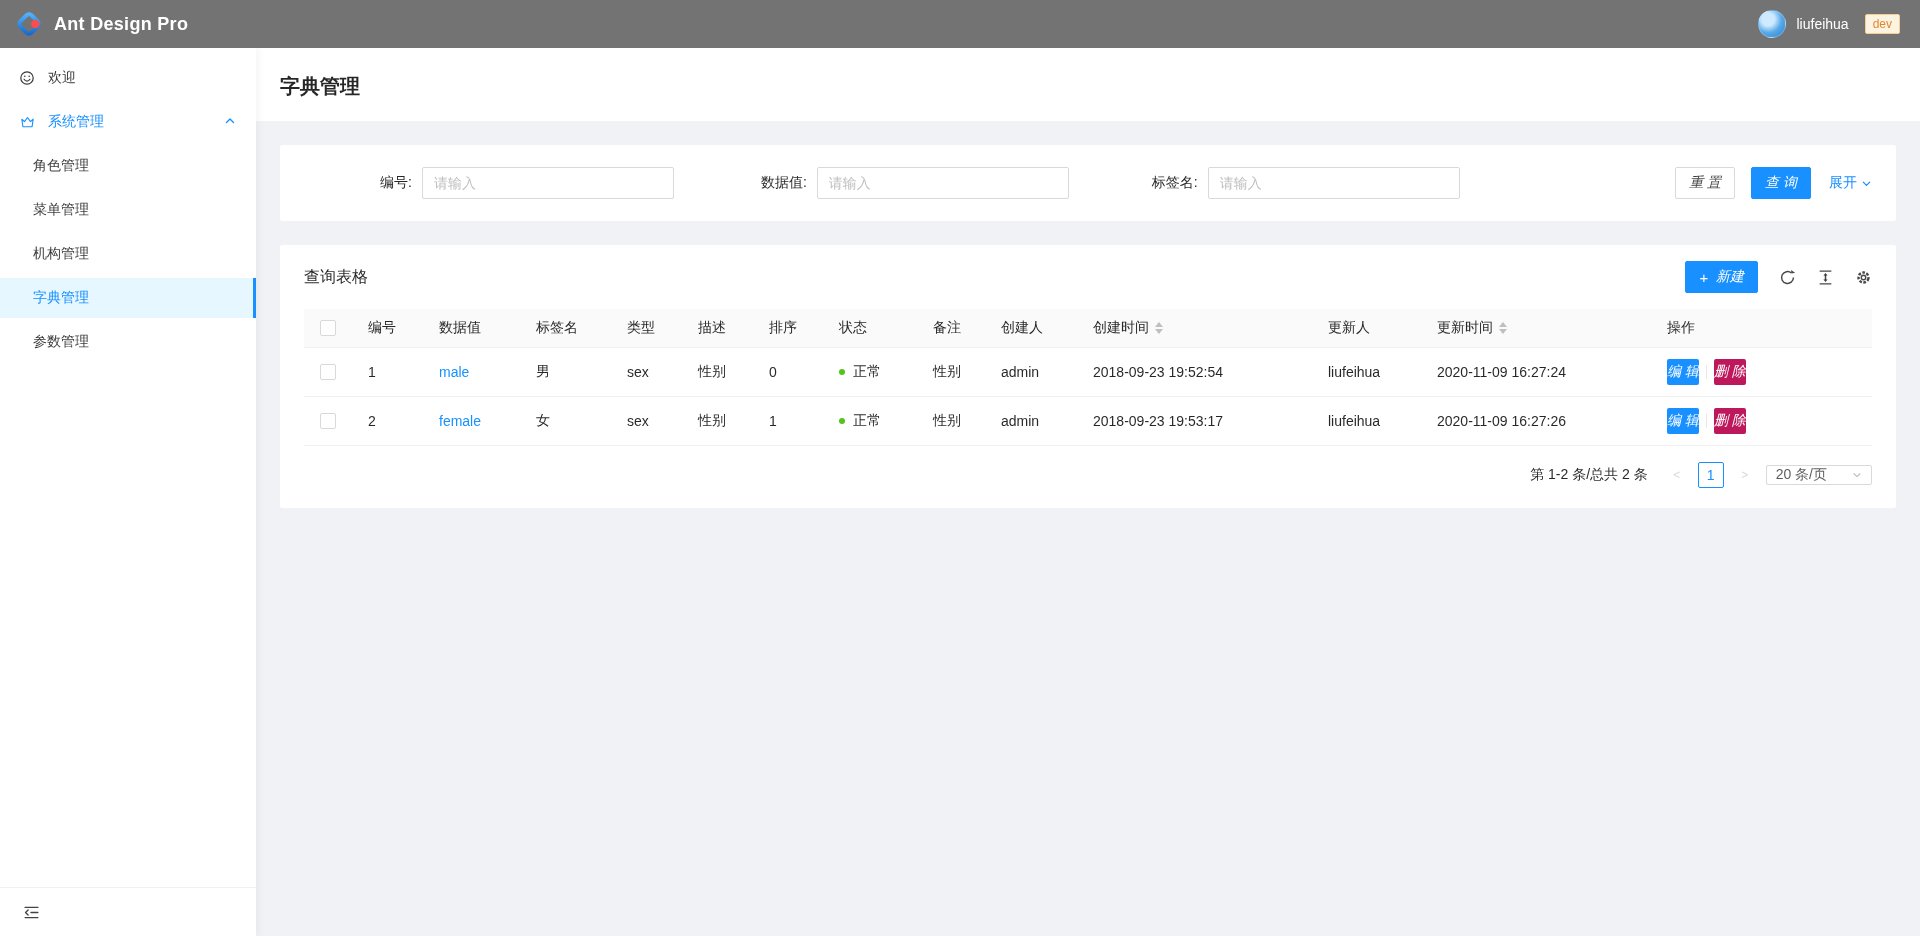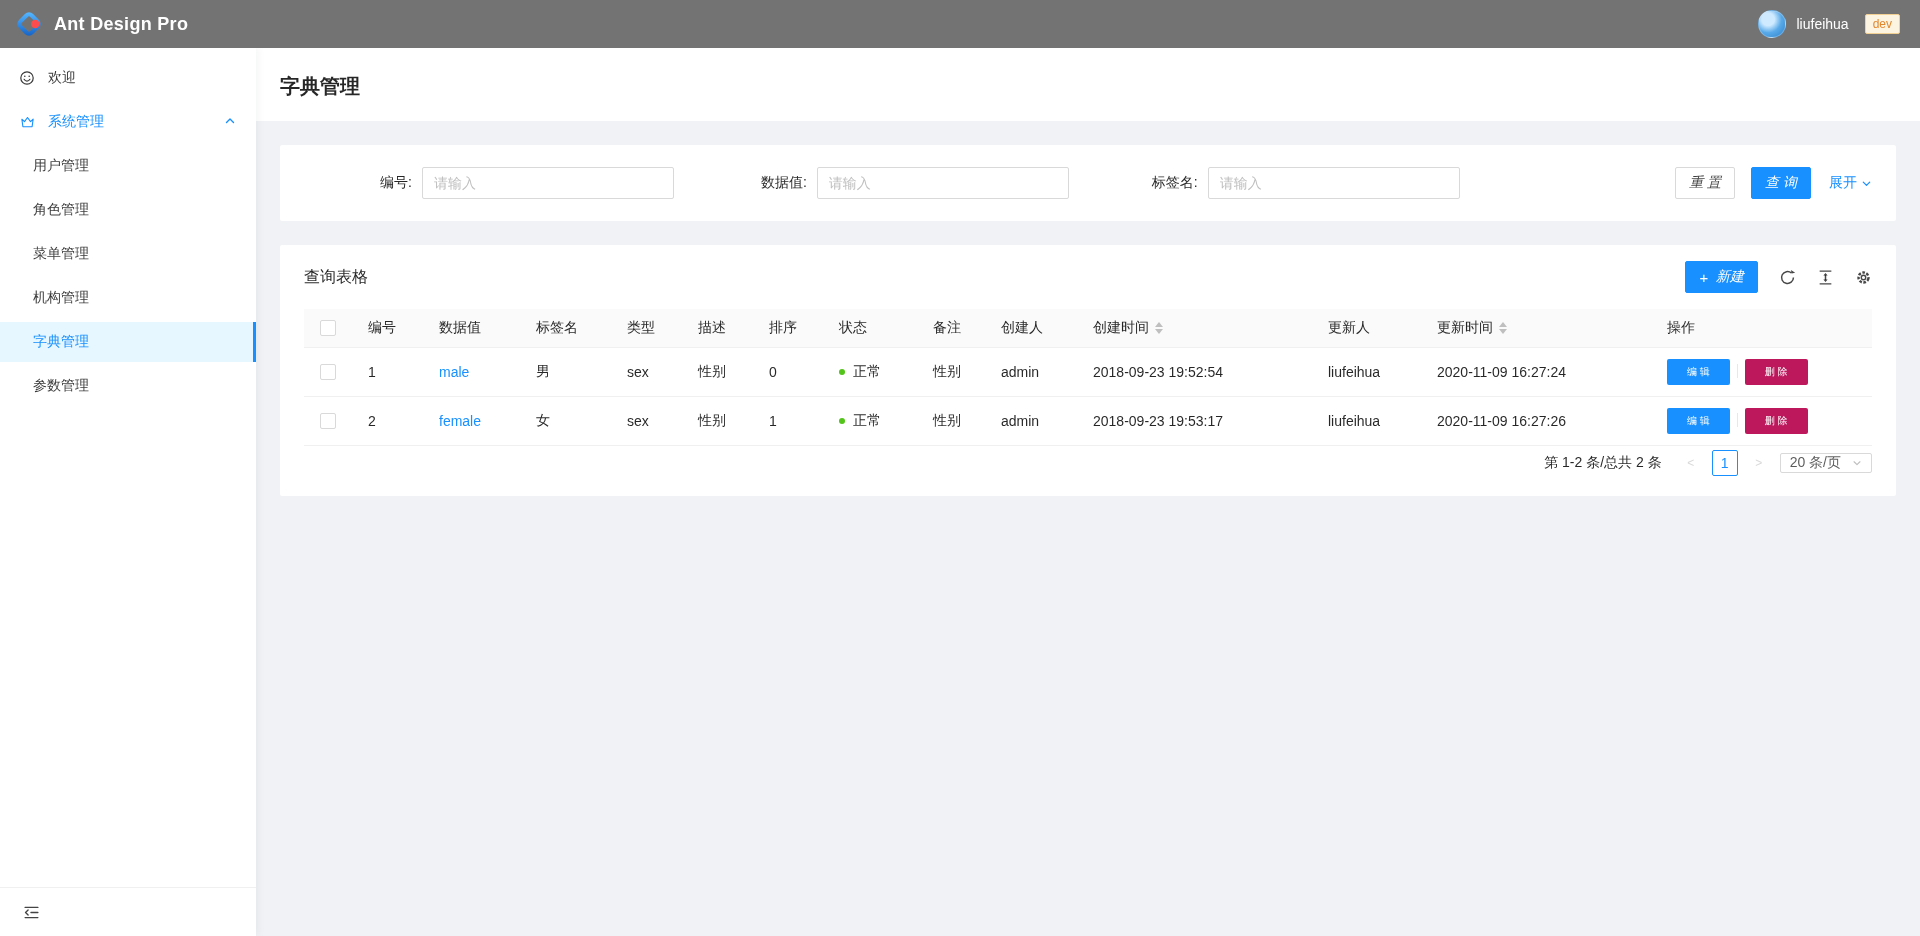--- a/index.html
+++ b/index.html
@@ -111,44 +111,44 @@
     width:16px; height:16px; border:1px solid #d9d9d9; border-radius:2px; background:#fff;
     display:inline-block; vertical-align:middle; cursor:pointer;
   }
   .sorter { display:inline-flex; flex-direction:column; vertical-align:middle; margin-left:6px; gap:2px; cursor:pointer; }
   .caret-up { width:0; height:0; border-left:4px solid transparent; border-right:4px solid transparent; border-bottom:5px solid #bfbfbf; }
   .caret-down { width:0; height:0; border-left:4px solid transparent; border-right:4px solid transparent; border-top:5px solid #bfbfbf; }
   a.cell-link { color:#1890ff; text-decoration:none; cursor:pointer; }
   .status-wrap { display:inline-flex; align-items:center; gap:8px; }
   .status-dot { width:6px; height:6px; border-radius:50%; background:#52c41a; display:inline-block; }
   .btn-sm {
-    height:26px; padding:0 20px; font-size:10px; border-radius:2px; border:none; color:#fff;
-    cursor:pointer; font-family:inherit; white-space:nowrap;
+    height:26px; padding:0 0; font-size:14px; border-radius:2px; border:none; color:#fff;
+    cursor:pointer; font-family:inherit; white-space:nowrap;font-style:italic;
   }
   .btn-edit { background:#1890ff; }
   .btn-del { background:#be185d; }
   .action-divider { display:inline-block; width:1px; height:14px; background:#e8e8e8; margin:0 7px; vertical-align:middle; }
 
   
   .pagination {
-    margin-top:4px; display:flex; align-items:center; justify-content:flex-end; gap:8px;
+    margin-top:16px; display:flex; align-items:center; justify-content:flex-end; gap:8px;
     color:rgba(0,0,0,.85);
   }
   .pg-total { margin-right:8px; }
   .pg-arrow {
     width:26px; height:26px; display:inline-flex; align-items:center; justify-content:center;
     color:#d9d9d9; font-size:12px; cursor:not-allowed; user-select:none;
   }
   .pg-page {
     min-width:26px; height:26px; display:inline-flex; align-items:center; justify-content:center;
     border:1px solid #1890ff; border-radius:2px; color:#1890ff; background:#fff; cursor:pointer;
   }
   .pg-size {
     height:20px; border:1px solid #d9d9d9; border-radius:2px; background:#fff;
-    display:inline-flex; align-items:center; padding:0 9px; gap:11px; color:rgba(0,0,0,.65); cursor:pointer;
+    display:inline-flex; align-items:center; padding:0 9px; gap:25px; color:rgba(0,0,0,.65); cursor:pointer;
   }
   .pg-size .chev { color:#bfbfbf; width:10px; height:10px; }
   svg { display:block; }
 </style>
 </head>
 <body>
 
 <div class="topbar">
   <div class="logo">
     <span>
@@ -195,23 +195,20 @@
           </svg>
         </span>
         <span class="mi-label">系统管理</span>
         <span class="mi-chevron">
           <svg viewBox="0 0 12 12" width="12" height="12">
               <path d="M2.5 7.5L6 4l3.5 3.5" fill="none" stroke="currentColor" stroke-width="1.4" stroke-linecap="round" stroke-linejoin="round"></path>
             </svg>
         </span>
       </div>
 
-      <div class="menu-item child">
-        <span class="mi-label">用户管理</span>
-      </div>
       <div class="menu-item child">
         <span class="mi-label">角色管理</span>
       </div>
       <div class="menu-item child">
         <span class="mi-label">菜单管理</span>
       </div>
       <div class="menu-item child">
         <span class="mi-label">机构管理</span>
       </div>
       <div class="menu-item child active">

